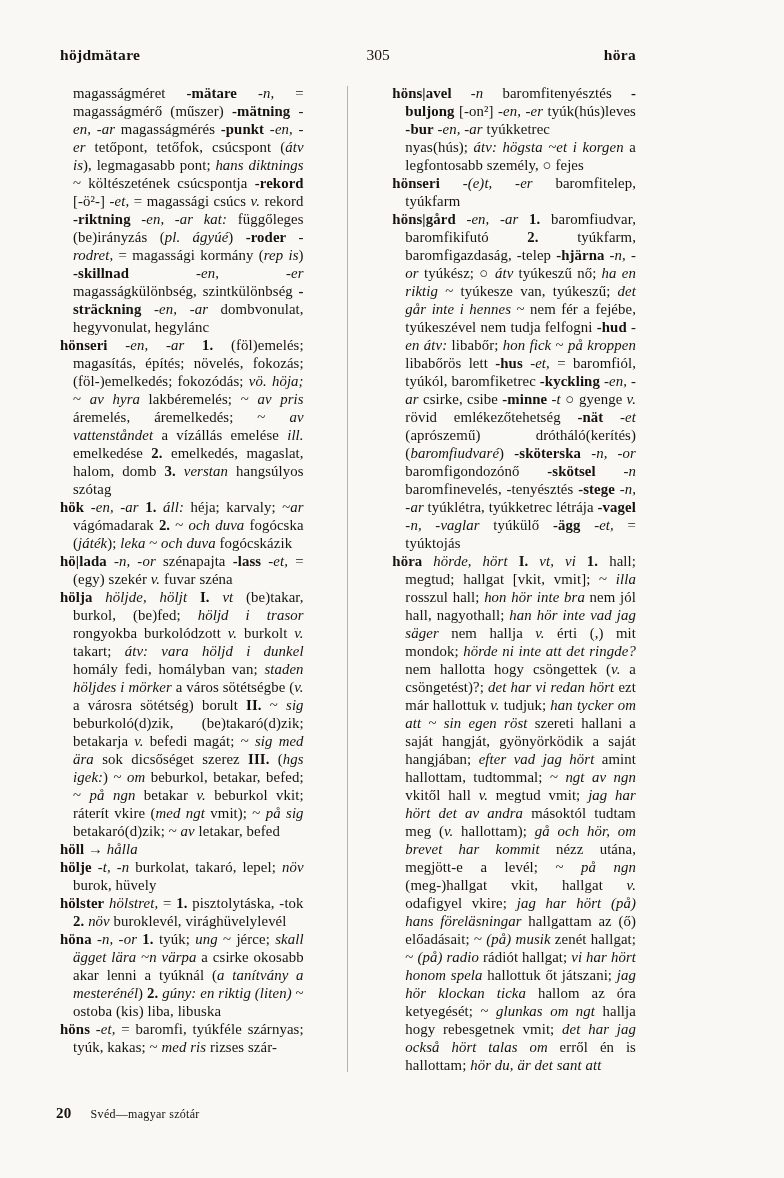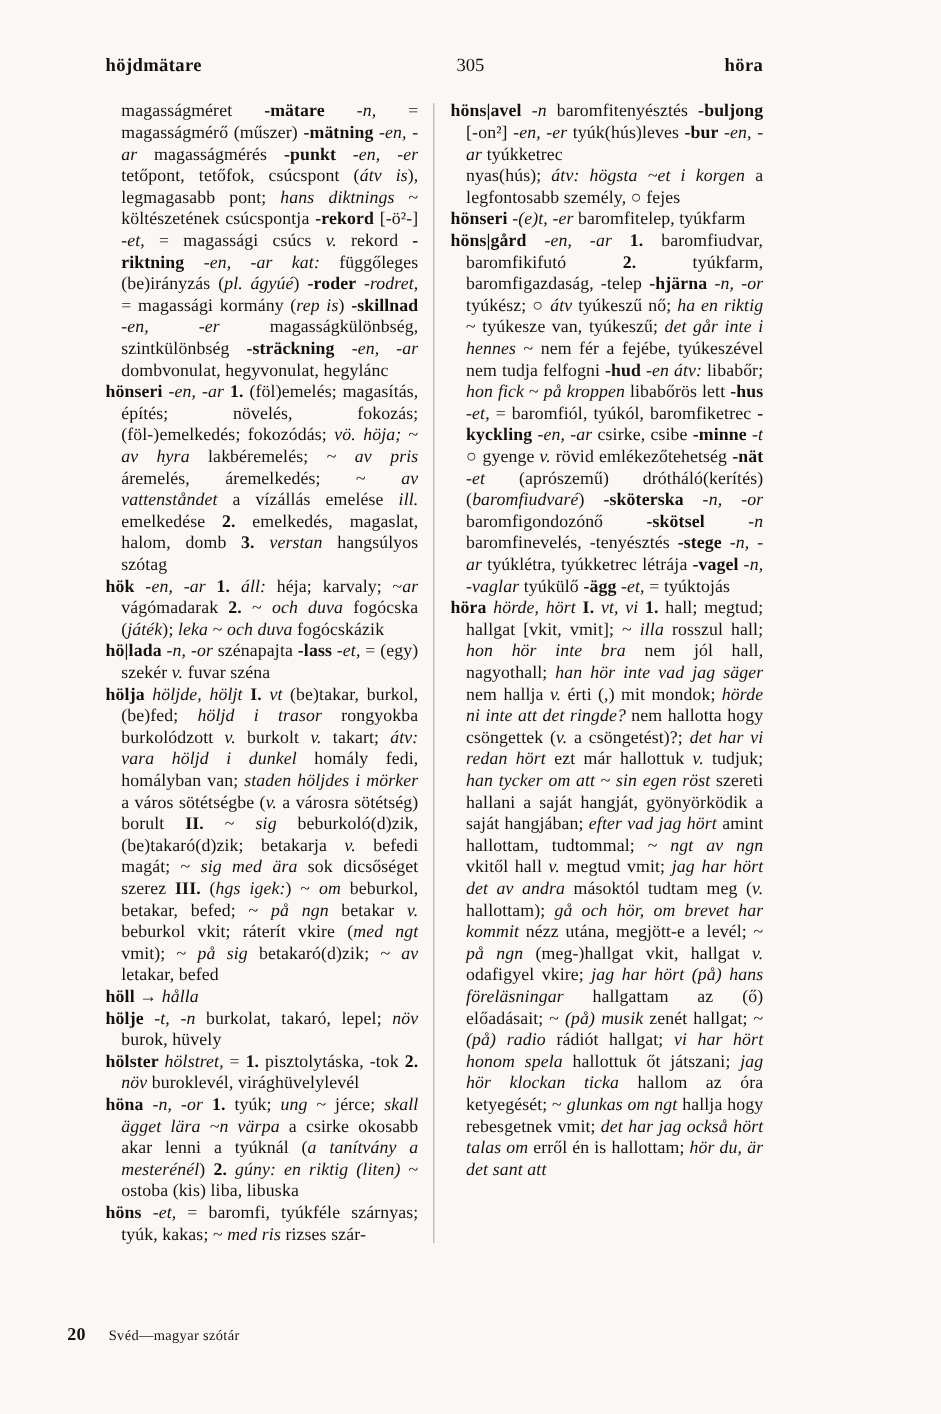--- a/index.html
+++ b/index.html
@@ -9,34 +9,35 @@
     background: #f9f8f4;
     color: #16130f;
     font-family: "Liberation Serif", "DejaVu Serif", serif;
     overflow: hidden;
   }
   .page {
     position: relative;
     box-sizing: border-box;
     width: 680px;
     height: 1178px;
-    padding: 46px 44px 0 88px;
+    padding: 46px 44px 0 60px;
   }
   .header {
     display: flex;
     justify-content: space-between;
     align-items: baseline;
     font-size: 15.5px;
     margin-bottom: 20px;
   }
   .header .guideword { font-weight: bold; letter-spacing: 0.3px; }
   .header .pageno { font-weight: normal; margin-left: 12px; }
   .columns {
     display: flex;
     align-items: stretch;
+    gap: 31px;
   }
   .col {
     width: 330px;
     font-size: 14.8px;
     line-height: 18px;
     text-align: justify;
     letter-spacing: 0.1px;
   }
   .col.left  { padding-right: 12px; }
   .col.right { padding-left: 14px; }

